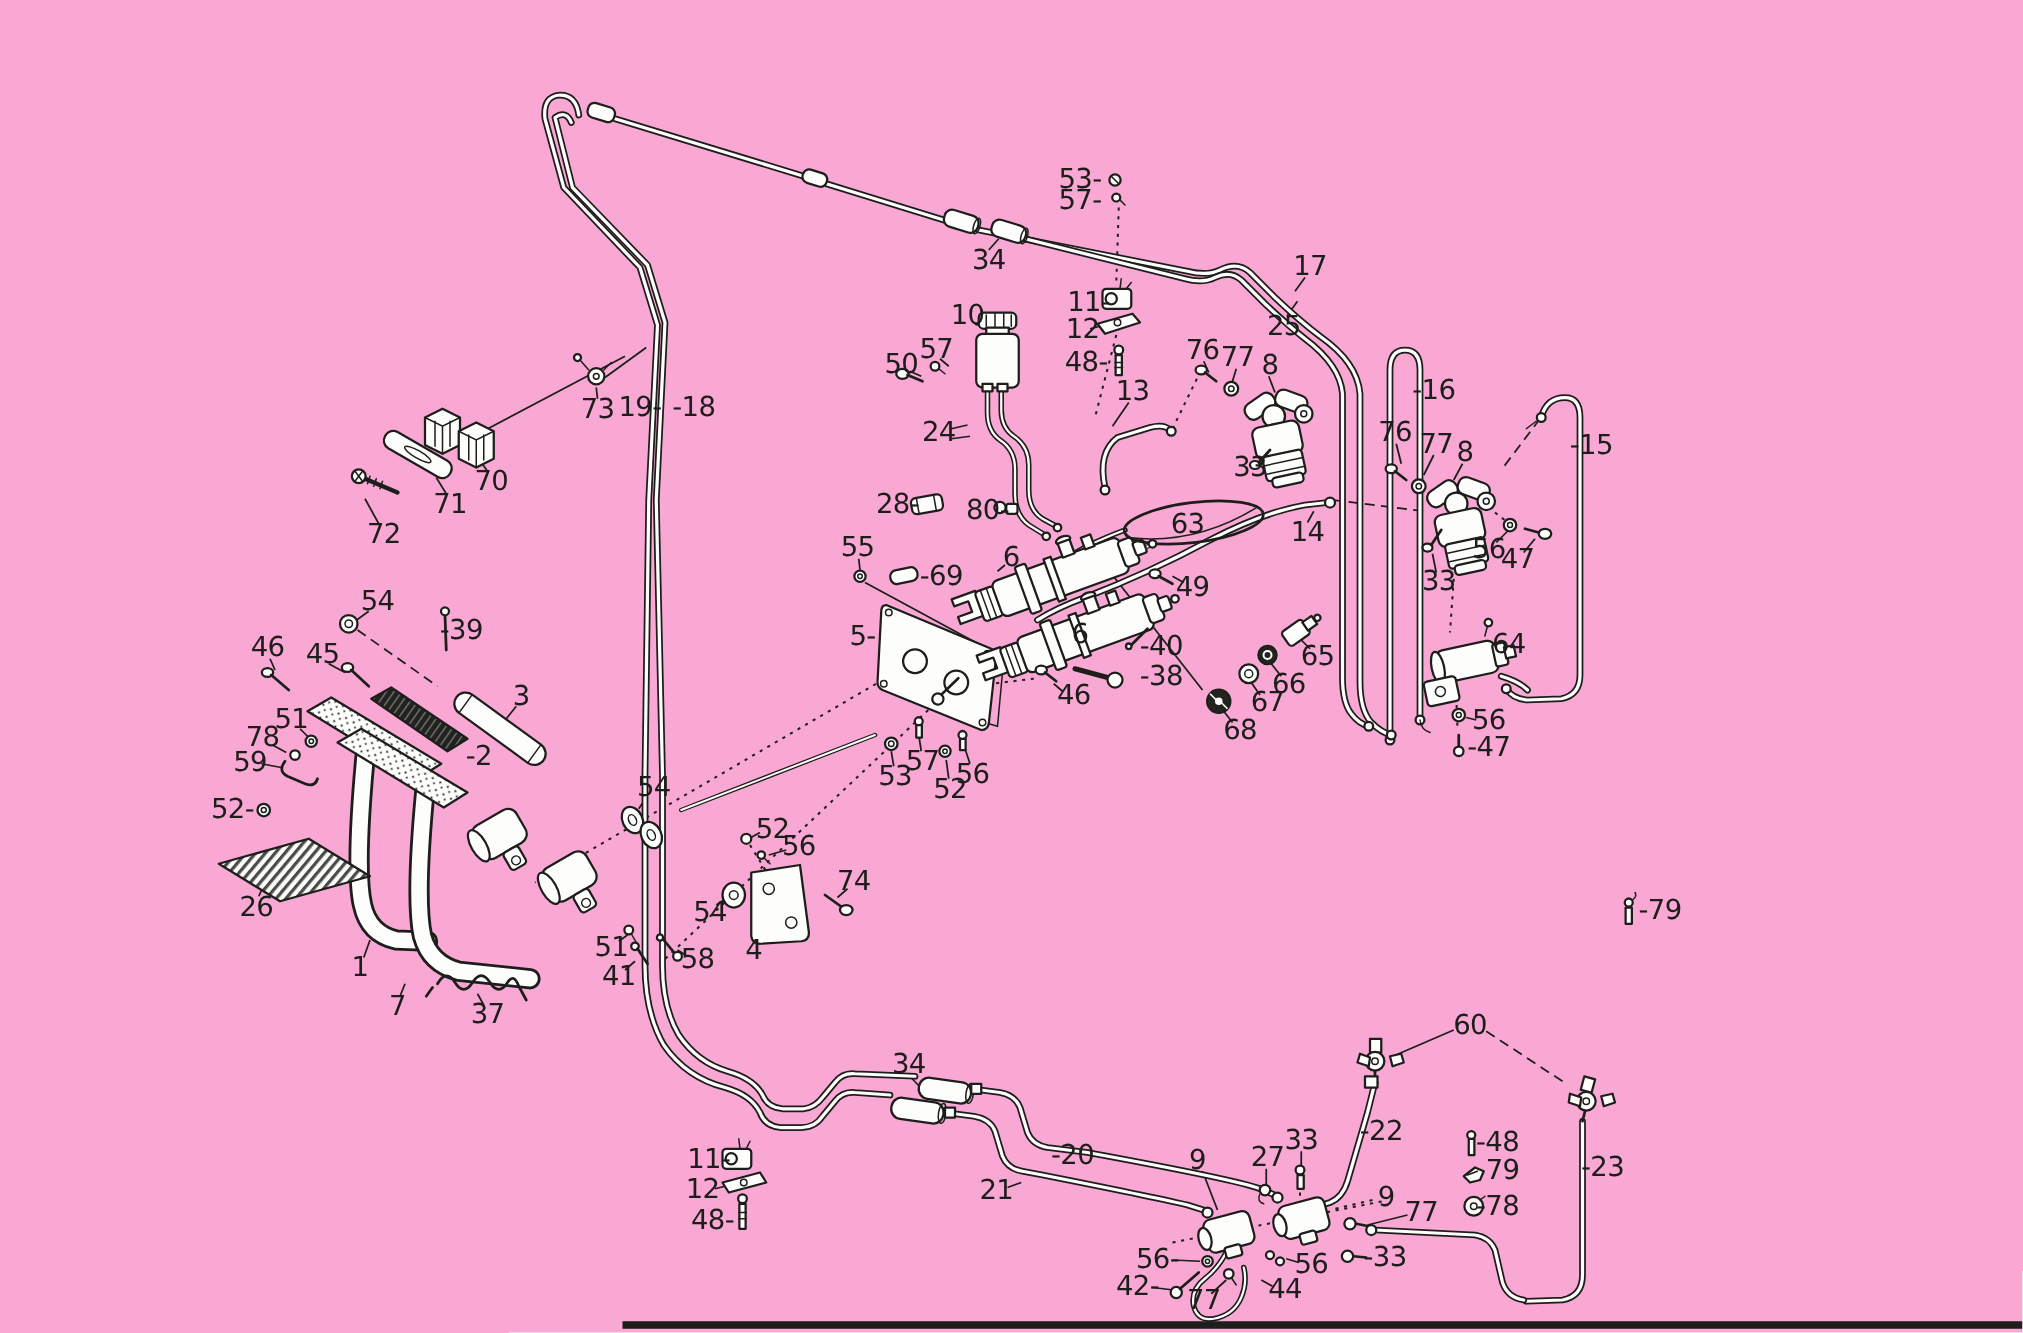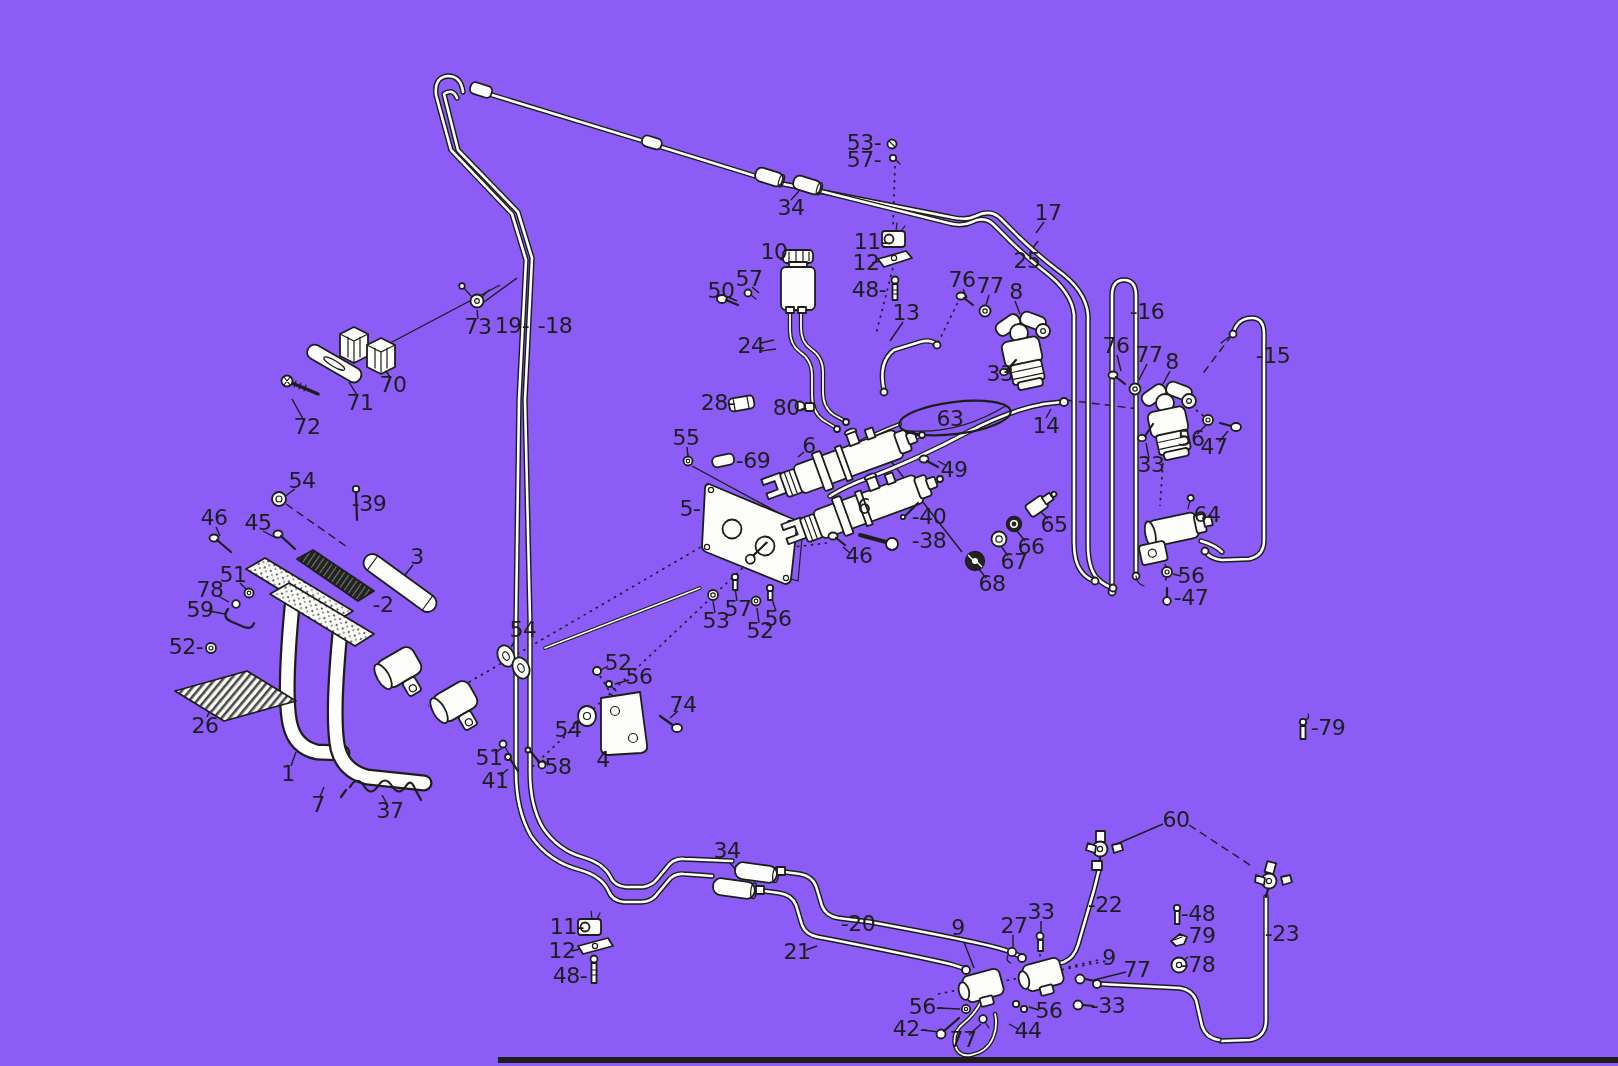--- a/index.html
+++ b/index.html
@@ -1,16 +1,16 @@
 <!DOCTYPE html>
 <html><head>
 <meta charset="utf-8">
 <style>
   html,body{margin:0;padding:0;background:#ffffff;}
-  #stage{position:relative;width:1618px;height:1066px;background:#8b5cf6;overflow:hidden;
+  #stage{position:relative;width:1618px;height:1066px;background:#f9a8d4;overflow:hidden;
          font-family:"DejaVu Sans",sans-serif;}
   svg{display:block}
   .tube{fill:none;stroke:#1d1d1b;stroke-width:5.4;stroke-linecap:round;stroke-linejoin:round}
   .tube-i{fill:none;stroke:#fdfdfc;stroke-width:2.6;stroke-linecap:round;stroke-linejoin:round}
   .tube2{fill:none;stroke:#1d1d1b;stroke-width:17;stroke-linecap:round;stroke-linejoin:round}
   .tube2-i{fill:none;stroke:#fdfdfc;stroke-width:12.5;stroke-linecap:round;stroke-linejoin:round}
   .rod{fill:none;stroke:#1d1d1b;stroke-width:3.6;stroke-linecap:round}
   .rod-i{fill:none;stroke:#fdfdfc;stroke-width:1.6;stroke-linecap:round}
   .hose{fill:none;stroke:#1d1d1b;stroke-width:4.4;stroke-linecap:round;stroke-linejoin:round}
   .hose-i{fill:none;stroke:#fdfdfc;stroke-width:1.8;stroke-linecap:round;stroke-linejoin:round}

